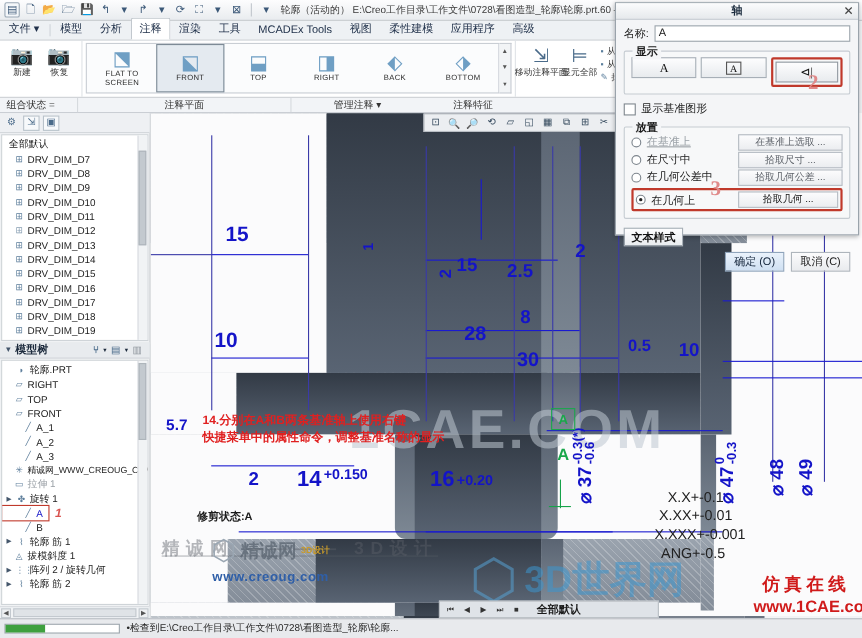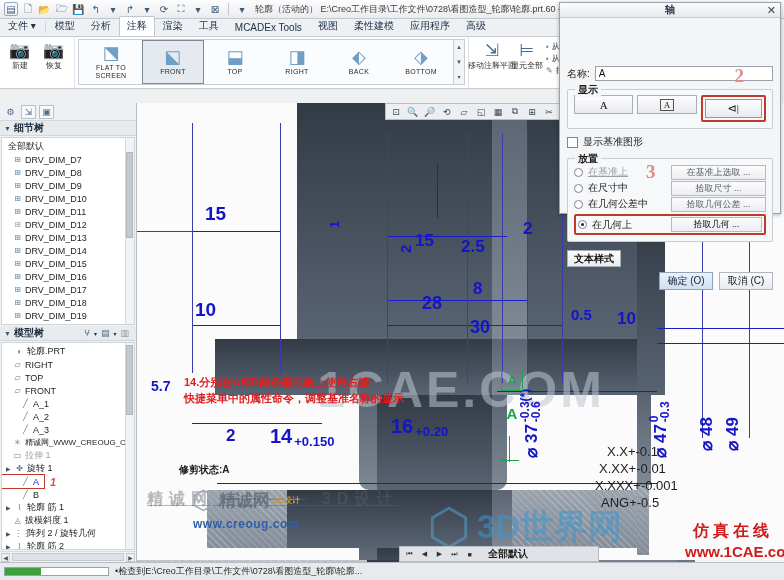--- a/index.html
+++ b/index.html
@@ -197,21 +197,21 @@
     background: #f4f5f7; border: 1px solid #9aa3ab; box-shadow: 0 1px 4px rgba(0,0,0,.28);
     z-index: 100; display: flex; flex-direction: column;
   }
   .dlg-title {
     height: 17px; background: linear-gradient(to bottom,#fbfcfd,#e6e9ec);
     border-bottom: 1px solid #c3c9cf; display: flex; align-items: center; justify-content: center;
     position: relative; font-size: 10px; color: #1b2b3d; font-weight: bold;
   }
   .dlg-close { position: absolute; right: 4px; top: 1px; font-size: 11px; color: #444; cursor: default; }
   .dlg-body { flex: 1; padding: 5px 7px; display: flex; flex-direction: column; gap: 4px; }
-  .row { display: flex; align-items: center; gap: 5px; margin-top: 43px; }
+  .row { display: flex; align-items: center; gap: 5px; }
   .lbl { font-size: 10px; color: #1b1b1b; white-space: nowrap; }
   .txtinput {
     flex: 1; height: 15px; border: 1px solid #9aa3ab; background: #fff; font-size: 10px;
     padding: 0 3px; display: flex; align-items: center; color: #111;
   }
   .group { border: 1px solid #c6ccd2; border-radius: 2px; padding: 5px 6px 6px 6px; position: relative;
     background: #f7f8f9; }
   .group > .gtitle { position: absolute; top: -7px; left: 7px; background: #f4f5f7; padding: 0 3px;
     font-size: 10px; color: #1b1b1b; font-weight: bold; }
   .segbtns { display: flex; gap: 4px; }
@@ -370,33 +370,35 @@
         <span class="glyph">🗔</span>
         <span class="lbl">注释特征</span>
       </div>
       <div class="rbtn" style="width:32px">
         <span class="glyph">⊿</span>
         <span class="lbl">基准注释</span>
       </div>
     </div>
   </div>
 
+  <div class="ribfoot">
+    <div class="cell" style="width:70px">组合状态 =</div>
+    <div class="cell b" style="width:195px;text-align:center">注释平面</div>
+    <div class="cell" style="width:120px;text-align:center">管理注释 ▾</div>
+    <div class="cell" style="width:90px;text-align:center">注释特征</div>
+  </div>
 
   <div class="leftpanel">
 
     <div class="lp-toolbar">
       <span class="lp-tool plain">⚙</span>
       <span class="lp-tool">⇲</span>
       <span class="lp-tool">▣</span>
     </div>
 
-    <div class="lp-header">
-      <span class="caret">▼</span>
-      <span>细节树</span>
-    </div>
 
     <div class="tree" style="height:188px;flex:none">
       <div class="tree-inner">
         <div class="trow">
           <span class="txt">全部默认</span>
         </div>
         <div class="trow ind1">
             <span class="ti">⊞</span>
             <span class="txt">DRV_DIM_D7</span>
           </div>
@@ -660,28 +662,28 @@
 
       <div class="dimtext" style="left:278px; top:128px; font-size:17px;">15</div>
       <div class="dimtext" style="left:324px; top:134px; font-size:17px;">2.5</div>
       <div class="dimtext" style="left:386px; top:116px; font-size:17px;">2</div>
       <div class="dimtext" style="left:336px; top:176px; font-size:17px;">8</div>
       <div class="dimtext" style="left:285px; top:190px; font-size:18px;">28</div>
       <div class="dimtext" style="left:333px; top:214px; font-size:18px;">30</div>
       <div class="dimtext" style="left:434px; top:203px; font-size:15px;">0.5</div>
       <div class="dimtext" style="left:480px; top:206px; font-size:17px;">10</div>
 
-      <div style="position:absolute;left:133px;top:322px;display:flex;align-items:flex-end;">
+      <div style="position:absolute;left:133px;top:322px;display:flex;align-items:flex-start;">
         <span class="dimtext" style="position:relative;font-size:20px;">14</span>
         <span style="display:inline-flex;flex-direction:row;line-height:12px;margin-left:2px;">
           <span class="dimtext" style="position:relative;font-size:13px;">+0.15</span>
           <span class="dimtext" style="position:relative;font-size:13px;">0</span>
         </span>
       </div>
-      <div style="position:absolute;left:254px;top:312px;display:flex;align-items:flex-end;">
+      <div style="position:absolute;left:254px;top:322px;display:flex;align-items:center;">
         <span class="dimtext" style="position:relative;font-size:20px;">16</span>
         <span style="display:inline-flex;line-height:12px;margin-left:2px;">
           <span class="dimtext" style="position:relative;font-size:13px;">+0.2</span>
           <span class="dimtext" style="position:relative;font-size:13px;">0</span>
         </span>
       </div>
 
       <div class="rot90" style="position:absolute;left:383px;top:355px;display:flex;align-items:center;">
         <span class="dimtext" style="position:relative;font-size:17px;">⌀ 37</span>
         <span style="display:inline-flex;flex-direction:column;line-height:11px;margin-left:2px;">

